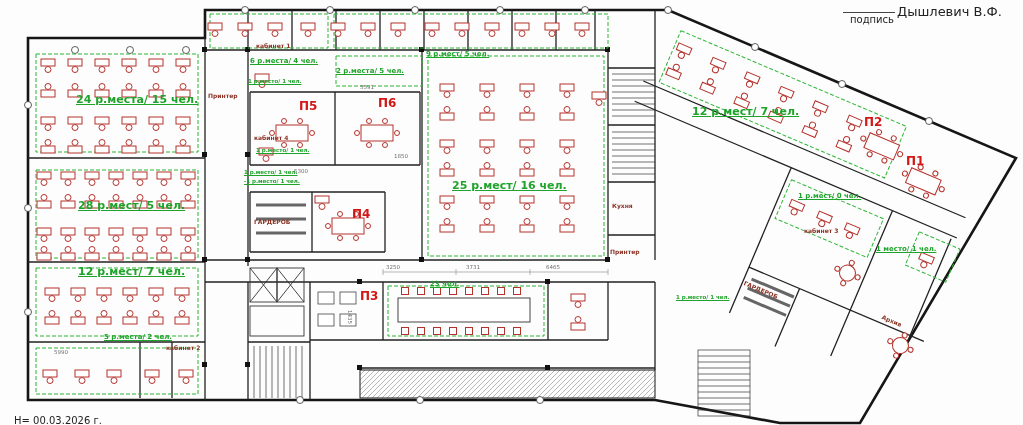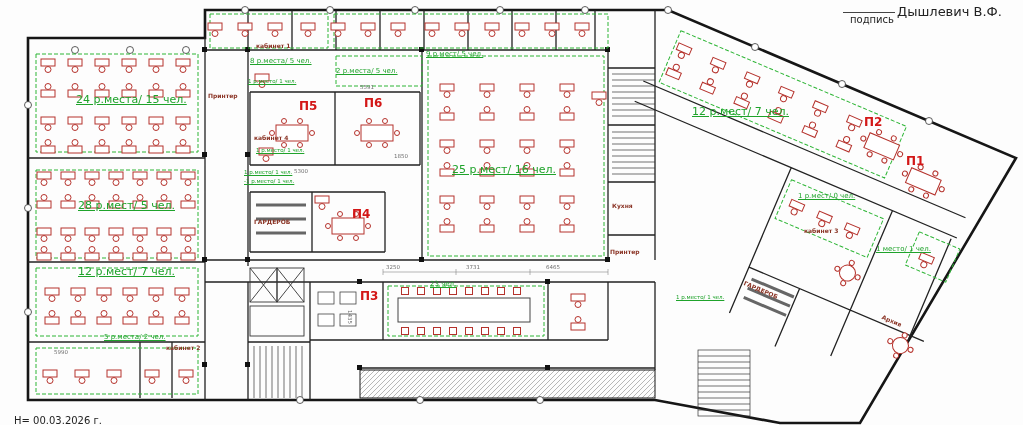--- a/index.html
+++ b/index.html
@@ -1,20 +1,20 @@
 <!DOCTYPE html>
 <html><head>
 <meta charset="utf-8">
 <style>
   *{margin:0;padding:0;box-sizing:border-box}
   body{background:#ddd;font-family:"DejaVu Sans",sans-serif}
   .plan{position:relative;width:1023px;height:425px;background:#fdfdfd;overflow:hidden}
   .plan svg{position:absolute;left:0;top:0}
   .lbl{position:absolute;white-space:nowrap;line-height:1;pointer-events:none}
-  .zl{color:#1fa32b;font-weight:400;font-size:7px;text-decoration:underline}
+  .zl{color:#1fa32b;font-weight:700;font-size:7px;text-decoration:underline}
   .zl.big{font-size:11px}
   .zl.sm{font-size:5.5px}
   .room{color:#8a3324;font-weight:700;font-size:6px}
   .pm{color:#d31717;font-weight:700;font-size:12px}
   .dim{color:#707070;font-size:5.5px}
   .sig{color:#222;font-size:10px}
   .sigName{color:#222;font-size:13px}
   .rot23{transform:rotate(23deg);transform-origin:0 50%}
   .rot90{transform:rotate(90deg);transform-origin:0 0}
   .sigline{position:absolute;width:52px;border-top:1px solid #444}
@@ -366,24 +366,24 @@
     <g stroke="#666" stroke-width="3">
       <path d="M182,215 H228 M182,225 H228 M182,235 H228"></path>
     </g>
   </g>
 </svg>
 
 <div class="lbl zl big" style="left:76px;top:94px">24 р.места/ 15 чел.</div>
 <div class="lbl zl big" style="left:78px;top:200px">28 р.мест/ 5 чел.</div>
 <div class="lbl zl big" style="left:78px;top:266px">12 р.мест/ 7 чел.</div>
 <div class="lbl zl" style="left:104px;top:334px">5 р.места/ 2 чел.</div>
-<div class="lbl zl" style="left:250px;top:58px">8 р.места/ 5 чел.</div>
+<div class="lbl zl" style="left:250px;top:58px">6 р.места/ 4 чел.</div>
 <div class="lbl zl" style="left:336px;top:68px">2 р.места/ 5 чел.</div>
 <div class="lbl zl" style="left:426px;top:51px">9 р.мест/ 5 чел.</div>
-<div class="lbl zl big" style="left:452px;top:164px">25 р.мест/ 16 чел.</div>
+<div class="lbl zl big" style="left:452px;top:180px">25 р.мест/ 16 чел.</div>
 <div class="lbl zl" style="left:430px;top:281px">23 чел.</div>
 <div class="lbl zl big" style="left:692px;top:106px">12 р.мест/ 7 чел.</div>
 <div class="lbl zl" style="left:798px;top:193px">1 р.мест/ 0 чел.</div>
 <div class="lbl zl" style="left:876px;top:246px">1 место/ 1 чел.</div>
 <div class="lbl zl sm" style="left:248px;top:79px">1 р.место/ 1 чел.</div>
 <div class="lbl zl sm" style="left:256px;top:148px">1 р.место/ 1 чел.</div>
 <div class="lbl zl sm" style="left:244px;top:170px">1 р.место/ 1 чел.</div>
 <div class="lbl zl sm" style="left:244px;top:179px">-1 р.место/ 1 чел.</div>
 <div class="lbl zl sm" style="left:676px;top:295px">1 р.место/ 1 чел.</div>
 
@@ -395,21 +395,21 @@
 <div class="lbl room" style="left:254px;top:135px">кабинет 4</div>
 <div class="lbl room" style="left:254px;top:219px">ГАРДЕРОБ</div>
 <div class="lbl room rot23" style="left:744px;top:280px">ГАРДЕРОБ</div>
 <div class="lbl room" style="left:612px;top:203px">Кухня</div>
 <div class="lbl room rot23" style="left:882px;top:314px">Архив</div>
 <div class="lbl pm" style="left:906px;top:155px">П1</div>
 <div class="lbl pm" style="left:864px;top:116px">П2</div>
 <div class="lbl pm" style="left:360px;top:290px">П3</div>
 <div class="lbl pm" style="left:352px;top:208px">П4</div>
 <div class="lbl pm" style="left:299px;top:100px">П5</div>
-<div class="lbl pm" style="left:364px;top:97px">П6</div>
+<div class="lbl pm" style="left:378px;top:97px">П6</div>
 
 <div class="lbl dim" style="left:54px;top:350px">5990</div>
 <div class="lbl dim" style="left:360px;top:85px">5591</div>
 <div class="lbl dim" style="left:394px;top:154px">1850</div>
 <div class="lbl dim" style="left:294px;top:169px">5300</div>
 <div class="lbl dim" style="left:386px;top:265px">3250</div>
 <div class="lbl dim" style="left:466px;top:265px">3731</div>
 <div class="lbl dim" style="left:546px;top:265px">6465</div>
 <div class="lbl dim rot90" style="left:352px;top:310px">1435</div>
 

